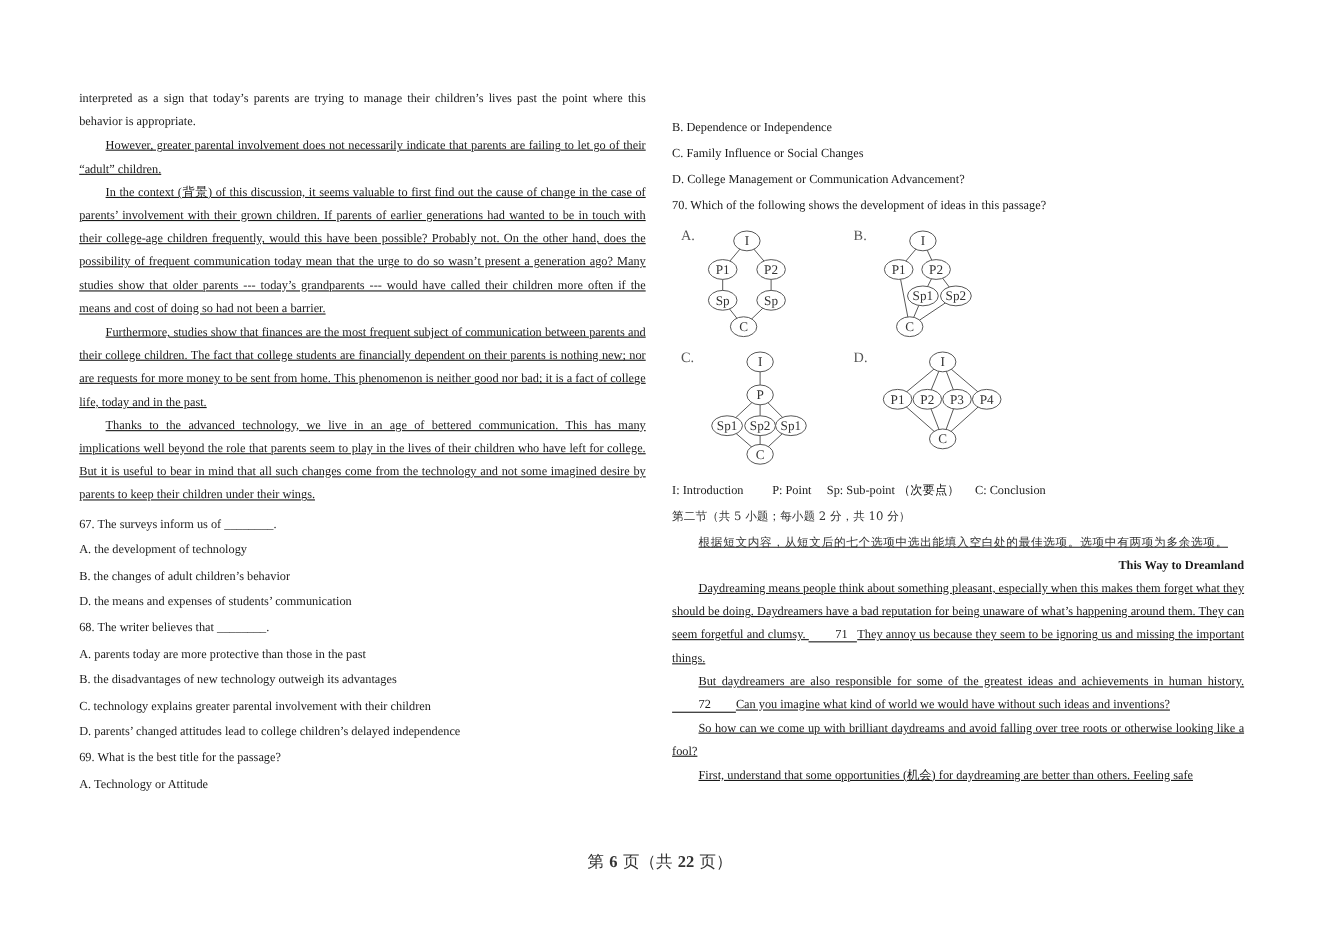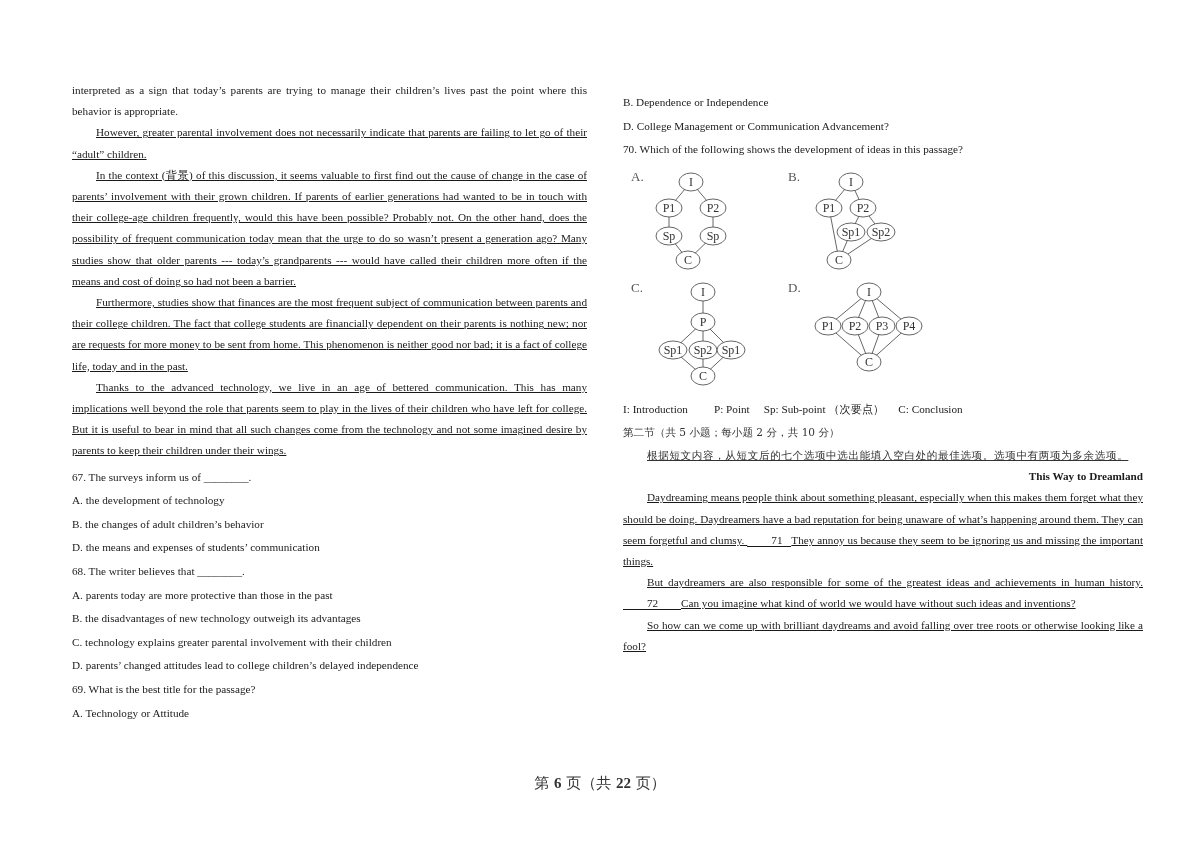--- a/index.html
+++ b/index.html
@@ -65,22 +65,23 @@
     <p class="q-line">B. the disadvantages of new technology outweigh its advantages</p>
     <p class="q-line">C. technology explains greater parental involvement with their children</p>
     <p class="q-line">D. parents’ changed attitudes lead to college children’s delayed independence</p>
   </div>
   <div>
     <p class="q-line">69. What is the best title for the passage?</p>
     <p class="q-line">A. Technology or Attitude</p>
   </div>
 </div>
 
-<div class="col right" style="top:91px;margin-left:12px;">
+<div class="col right" style="top:105px;">
   <p class="q-line">B. Dependence or Independence</p>
+  <p class="q-line">C. Family Influence or Social Changes</p>
   <p class="q-line">D. College Management or Communication Advancement?</p>
   <p class="q-line">70. Which of the following shows the development of ideas in this passage?</p>
 
   <div class="diagrams">
     <div class="diag" id="diag-0" style="left:0px; top:0px;">
       <span class="diag-letter" style="left:8px; top:2px;">A.</span>
       <svg width="150" height="110">
           <line x1="68" y1="18" x2="46" y2="44" stroke="#555" stroke-width="0.9"></line>
           <line x1="68" y1="18" x2="90" y2="44" stroke="#555" stroke-width="0.9"></line>
           <line x1="46" y1="44" x2="46" y2="72" stroke="#555" stroke-width="0.9"></line>
@@ -232,20 +233,21 @@
   <p class="p indent zh" style="line-height:21px; letter-spacing:0.6px;">根据短文内容，从短文后的七个选项中选出能填入空白处的最佳选项。选项中有两项为多余选项。</p>
   <p class="title" style="line-height:21.5px;">This Way to Dreamland</p>
 
   <p class="p indent">
     <span>Daydreaming means people think about something pleasant, especially when this makes them forget what they should be doing. Daydreamers have a bad reputation for being unaware of what’s happening around them. They can seem forgetful and clumsy. </span><span class="blank" style="width:44px;">71</span><span>They annoy us because they seem to be ignoring us and missing the important things.</span>
   </p>
   <p class="p indent">
     <span>But daydreamers are also responsible for some of the greatest ideas and achievements in human history. </span><span class="blank" style="width:58px;">72</span><span>Can you imagine what kind of world we would have without such ideas and inventions?</span>
   </p>
   <p class="p indent">So how can we come up with brilliant daydreams and avoid falling over tree roots or otherwise looking like a fool?</p>
+  <p class="p indent">First, understand that some opportunities (机会) for daydreaming are better than others. Feeling safe</p>
 </div>
 
 <div class="footer">
   <span>第</span>
   <b>6</b>
   <span>页（共</span>
   <b>22</b>
   <span>页）</span>
 </div>
 

